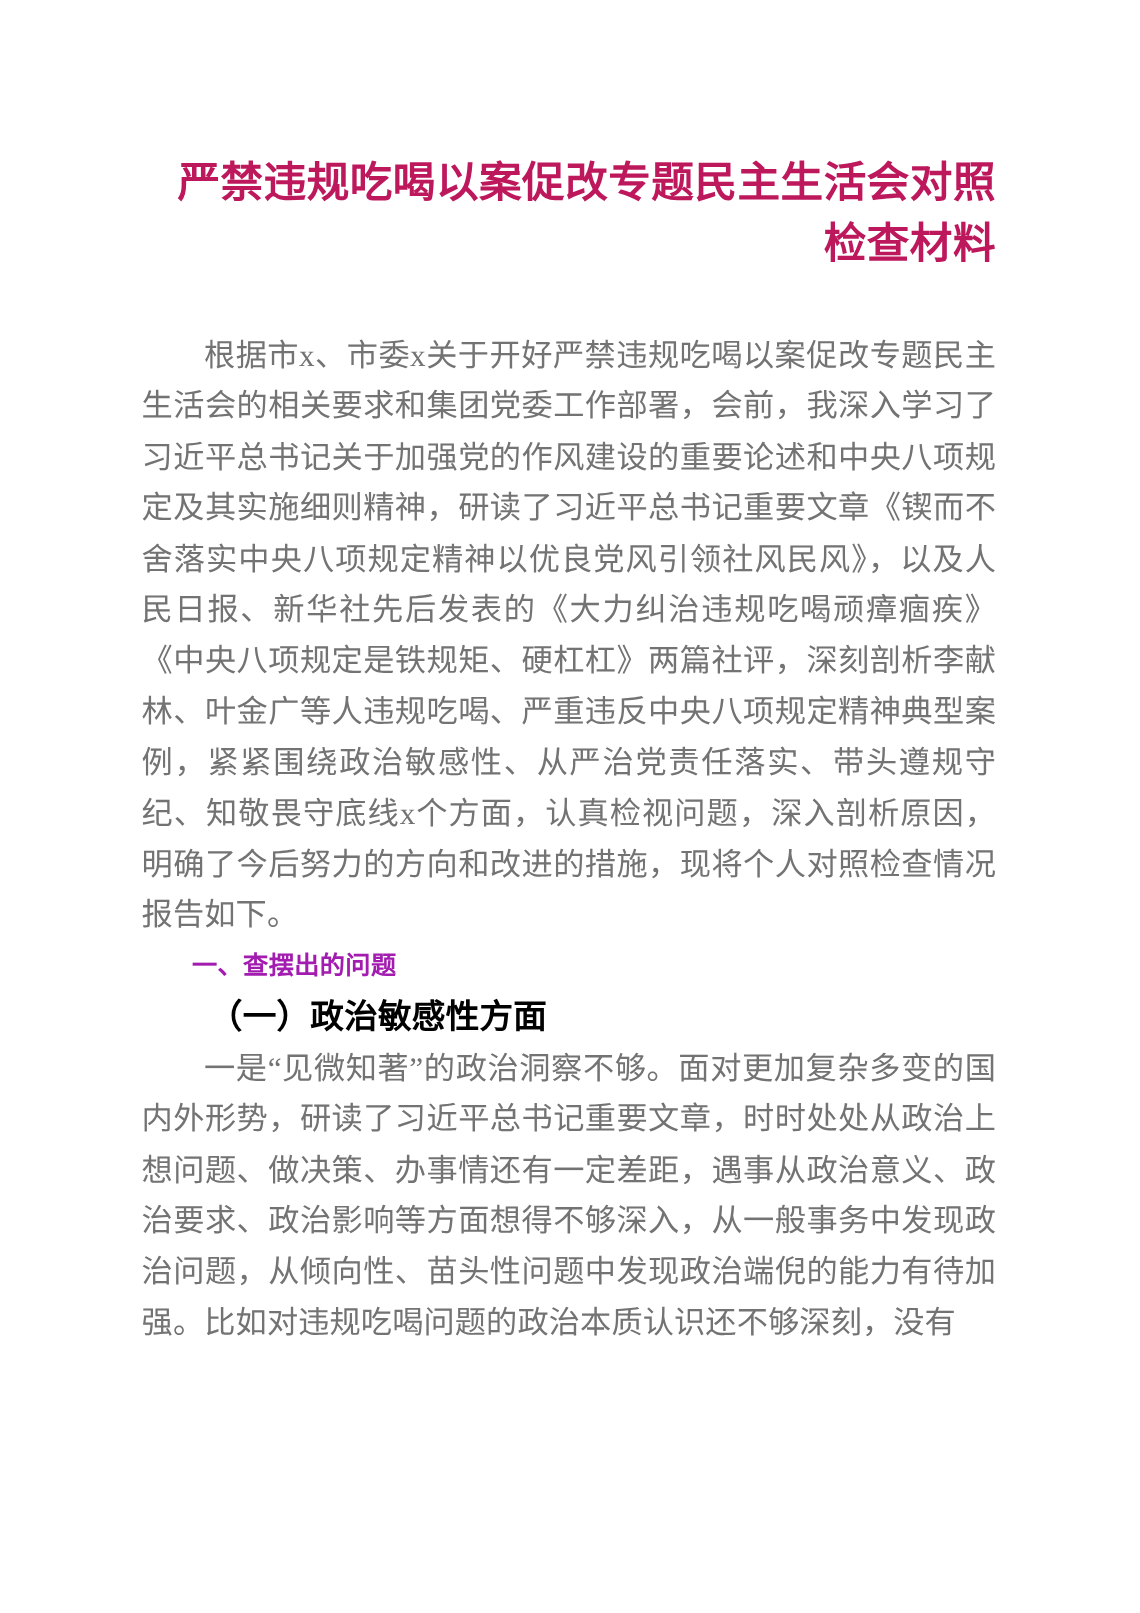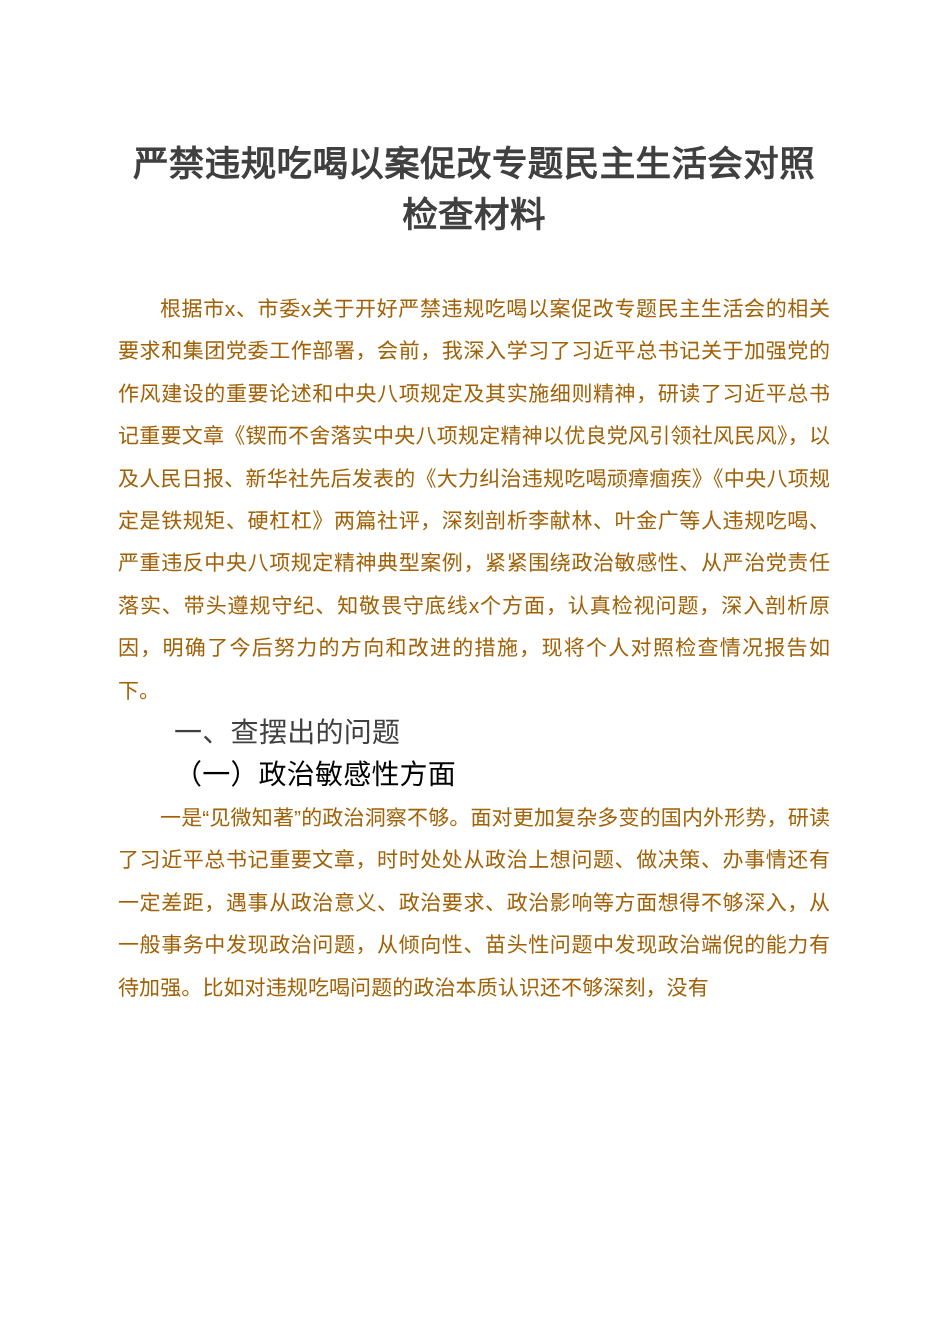--- a/index.html
+++ b/index.html
@@ -24,66 +24,66 @@
     top: 0;
     width: 712px;
   }
 
   
   .doc-title {
     font-family: "Liberation Serif", "DejaVu Serif", serif;
     font-weight: bold;
     font-size: 35.5px;
     line-height: 51px;
-    color: #404040;
-    text-align: center;
+    color: #be185d;
+    text-align: right;
     letter-spacing: 0.4px;
-    margin: 12px;
+    margin: 0;
     padding-top: 127px;
     white-space: normal;
     word-break: break-all;
   }
 
   
   .para {
-    font-family: Liberation Sans, sans-serif;
-    font-size: 21px;
+    font-family: Liberation Serif, serif;
+    font-size: 26px;
     line-height: 42.4px;
-    color: #a16207;
+    color: #737373;
     text-align: justify;
     text-justify: inter-character;
     text-align-last: left;
     margin: 0;
     text-indent: 2em;
     word-break: break-all;
     letter-spacing: 0.1px;
     -webkit-font-smoothing: antialiased;
   }
 
   .para-first {
     margin-top: 47px;
   }
 
   
   .h1-cn {
     font-family: "Liberation Sans", "DejaVu Sans", sans-serif;
-    font-weight: normal;
-    font-size: 28px;
+    font-weight: bold;
+    font-size: 21px;
     line-height: 42.4px;
-    color: #404040;
+    color: #a21caf;
     margin: 0;
     text-indent: 2em;
     letter-spacing: 0.3px;
     word-break: break-all;
   }
 
   
   .h2-cn {
     font-family: "DejaVu Serif", "Liberation Serif", serif;
-    font-weight: normal;
+    font-weight: bold;
     font-size: 28px;
     line-height: 42.4px;
     color: #000000;
     margin: 0;
     text-indent: 2em;
     letter-spacing: 0.2px;
     word-break: break-all;
   }
 </style>
 </head>

